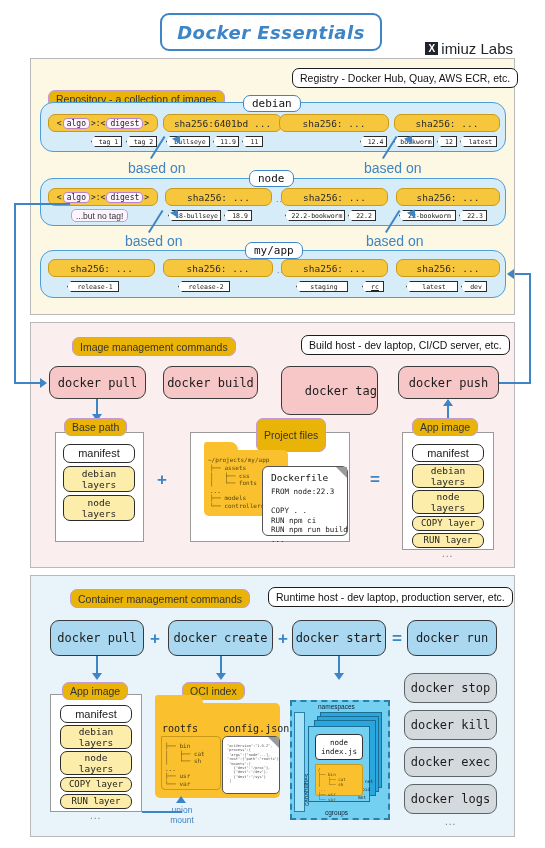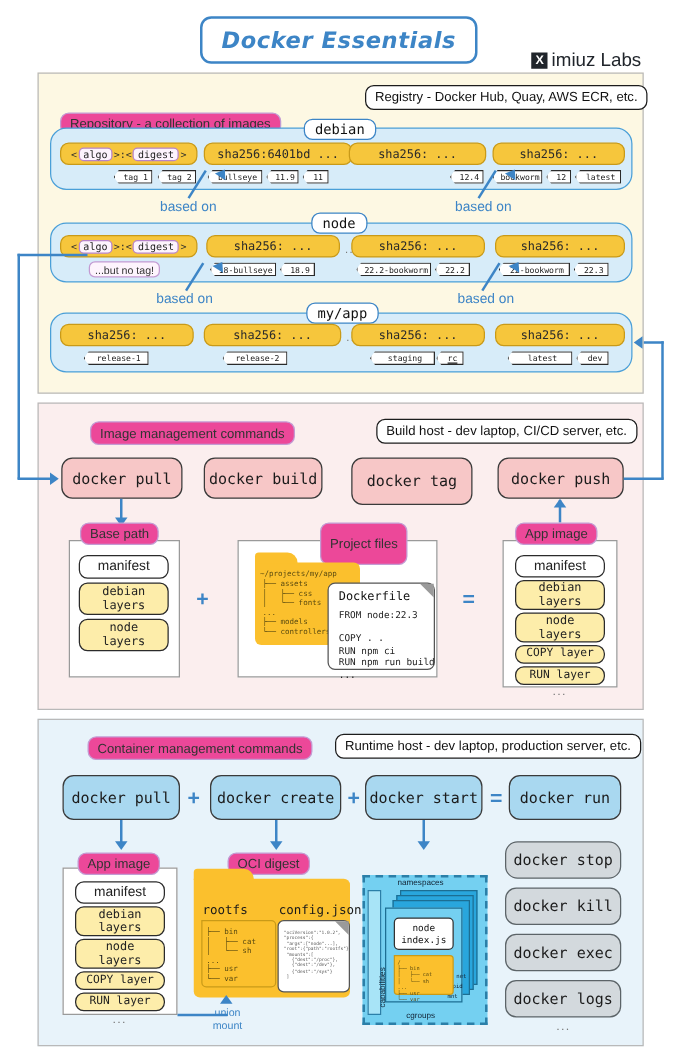--- a/index.html
+++ b/index.html
@@ -21,21 +21,21 @@
   
   .panel{position:absolute;border:1px solid #b9b9b9;box-sizing:border-box;}
   #panel-registry{left:30px;top:58px;width:485px;height:257px;background:#fdf8e3;}
   #panel-build{left:30px;top:322px;width:485px;height:246px;background:#fbeeee;}
   #panel-runtime{left:30px;top:575px;width:485px;height:262px;background:#e8f3fa;}
 
   
   .chip{position:absolute;box-sizing:border-box;background:#fff;display:flex;
     align-items:center;justify-content:center;white-space:nowrap;}
   .chip.black{border:1.6px solid #1c1c1c;border-radius:7px;font-size:10.5px;color:#111;padding:0 7px;}
-  .chip.purple{border:1.4px solid #c39bd3;border-radius:7px;background:#ec4899;
+  .chip.purple{border:1.4px solid #c39bd3;border-radius:7px;background:#eab308;
     font-size:10.5px;color:#333;padding:0 7px;}
   .chip.blue{border:1.6px solid #3d85c6;border-radius:7px;font-size:11px;color:#111;padding:0 8px;}
 
   
   .repo{position:absolute;box-sizing:border-box;background:#d7ecf9;
     border:1.6px solid #4a9fd8;border-radius:13px;}
 
   .img-box{position:absolute;box-sizing:border-box;background:#f6c63c;
     border:1.3px solid #c99a18;border-radius:7px;display:flex;align-items:center;
     justify-content:center;font-size:9.5px;color:#2a2a2a;white-space:nowrap;}
@@ -53,21 +53,21 @@
     border:1px solid #c39bd3;border-radius:5px;font-size:8.5px;color:#333;
     display:flex;align-items:center;justify-content:center;height:13px;white-space:nowrap;padding:0 4px;}
 
   
   .ln{position:absolute;background:#3d85c6;}
   .arrow-up,.arrow-down,.arrow-left,.arrow-right{position:absolute;width:0;height:0;}
   .arrow-down{border-left:5px solid transparent;border-right:5px solid transparent;border-top:7px solid #3d85c6;}
   .arrow-up{border-left:5px solid transparent;border-right:5px solid transparent;border-bottom:7px solid #3d85c6;}
   .arrow-right{border-top:5px solid transparent;border-bottom:5px solid transparent;border-left:7px solid #3d85c6;}
   .arrow-left{border-top:5px solid transparent;border-bottom:5px solid transparent;border-right:7px solid #3d85c6;}
-  .basedon{position:absolute;font-size:11px;color:#3d85c6;white-space:nowrap;}
+  .basedon{position:absolute;font-size:14px;color:#3d85c6;white-space:nowrap;}
   .diag{position:absolute;transform-origin:0 0;background:#3d85c6;height:1.6px;}
 
   
   .cmd{position:absolute;box-sizing:border-box;border-radius:9px;display:flex;
     align-items:center;justify-content:center;font-size:12px;color:#1b1b1b;white-space:nowrap;}
   .cmd.pink{background:#f7c7c7;border:1.8px solid #3a3a3a;}
   .cmd.blue{background:#a9d8f0;border:1.8px solid #3a3a3a;}
   .cmd.grey{background:#d3d9dd;border:1.8px solid #5c6468;}
   .op{position:absolute;font-size:17px;color:#3d85c6;font-weight:700;}
 
@@ -186,21 +186,21 @@
 
 <div class="img-box mono" style="left:48px;top:259px;width:107px;height:18px;">sha256:  ...</div>
 <div class="tagchip mono" style="left:67px;top:281px;width:52px;">release-1</div>
 
 <div class="img-box mono" style="left:163px;top:259px;width:110px;height:18px;">sha256:  ...</div>
 <div class="tagchip mono" style="left:178px;top:281px;width:52px;">release-2</div>
 <div class="dots" style="left:277px;top:265px;">...</div>
 
 <div class="img-box mono" style="left:281px;top:259px;width:107px;height:18px;">sha256:  ...</div>
 <div class="tagchip mono" style="left:296px;top:281px;width:52px;">staging</div>
-<div class="tagchip mono" style="left:349px;top:281px;width:22px;text-decoration:underline;">rc</div>
+<div class="tagchip mono" style="left:362px;top:281px;width:22px;text-decoration:underline;">rc</div>
 
 <div class="img-box mono" style="left:396px;top:259px;width:104px;height:18px;">sha256:  ...</div>
 <div class="tagchip mono" style="left:406px;top:281px;width:52px;">latest</div>
 <div class="tagchip mono" style="left:461px;top:281px;width:26px;">dev</div>
 
 <div class="basedon" style="left:128px;top:160px;">based on</div>
 <div class="diag" style="left:150px;top:158px;width:26px;transform:rotate(-58deg);"></div>
 <div class="arrow-up" style="left:173px;top:135px;transform:rotate(32deg);"></div>
 
 <div class="basedon" style="left:364px;top:160px;">based on</div>
@@ -218,21 +218,21 @@
 <div class="panel" id="panel-build"></div>
 <div class="chip purple" style="left:72px;top:337px;height:19px;">Image management commands</div>
 <div class="chip black" style="left:301px;top:335px;height:20px;">Build host - dev laptop, CI/CD server, etc.</div>
 
 <div class="cmd pink" style="left:49px;top:366px;width:97px;height:33px;">
     <span class="mono">docker pull</span>
   </div>
 <div class="cmd pink" style="left:163px;top:366px;width:95px;height:33px;">
     <span class="mono">docker build</span>
   </div>
-<div class="cmd pink" style="left:281px;top:366px;width:97px;height:38px;">
+<div class="cmd pink" style="left:281px;top:366px;width:97px;height:49px;justify-content:flex-end;">
     <span class="mono">docker tag</span>
   </div>
 <div class="cmd pink" style="left:398px;top:366px;width:101px;height:33px;">
     <span class="mono">docker push</span>
   </div>
 
 <div class="ln" style="left:14px;top:203px;width:56px;height:1.6px;"></div>
 <div class="ln" style="left:14px;top:203px;width:1.6px;height:180px;"></div>
 <div class="ln" style="left:14px;top:382px;width:26px;height:1.6px;"></div>
 <div class="arrow-right" style="left:40px;top:378px;"></div>
@@ -326,21 +326,21 @@
 <div class="chip purple" style="left:62px;top:682px;height:18px;">App image</div>
 <div class="layer white" style="left:60px;top:705px;width:72px;height:18px;">manifest</div>
 <div class="layer yellow mono" style="left:60px;top:725px;width:72px;height:24px;">debian
 layers</div>
 <div class="layer yellow mono" style="left:60px;top:751px;width:72px;height:24px;">node
 layers</div>
 <div class="layer yellow mono" style="left:60px;top:777px;width:72px;height:15px;font-size:9px;">COPY layer</div>
 <div class="layer yellow mono" style="left:60px;top:794px;width:72px;height:15px;font-size:9px;">RUN layer</div>
 <div class="ell" style="left:90px;top:810px;">...</div>
 
-<div class="chip purple" style="left:182px;top:682px;height:18px;">OCI digest</div>
+<div class="chip purple" style="left:182px;top:682px;height:18px;">OCI index</div>
 <div class="folder" style="left:155px;top:703px;width:125px;height:95px;border-radius:0 5px 5px 5px;">
   <div class="tab" style="width:48px;"></div>
 </div>
 <div class="hlabel mono" style="left:162px;top:723px;font-size:10px;color:#1a1a1a;">rootfs</div>
 <div class="minifold" style="left:161px;top:736px;width:60px;height:54px;border-radius:0 4px 4px 4px;"></div>
 <div class="tree mono" style="left:165px;top:742px;">├── bin
 │   ├── cat
 │   └── sh
 ...
 ├── usr

